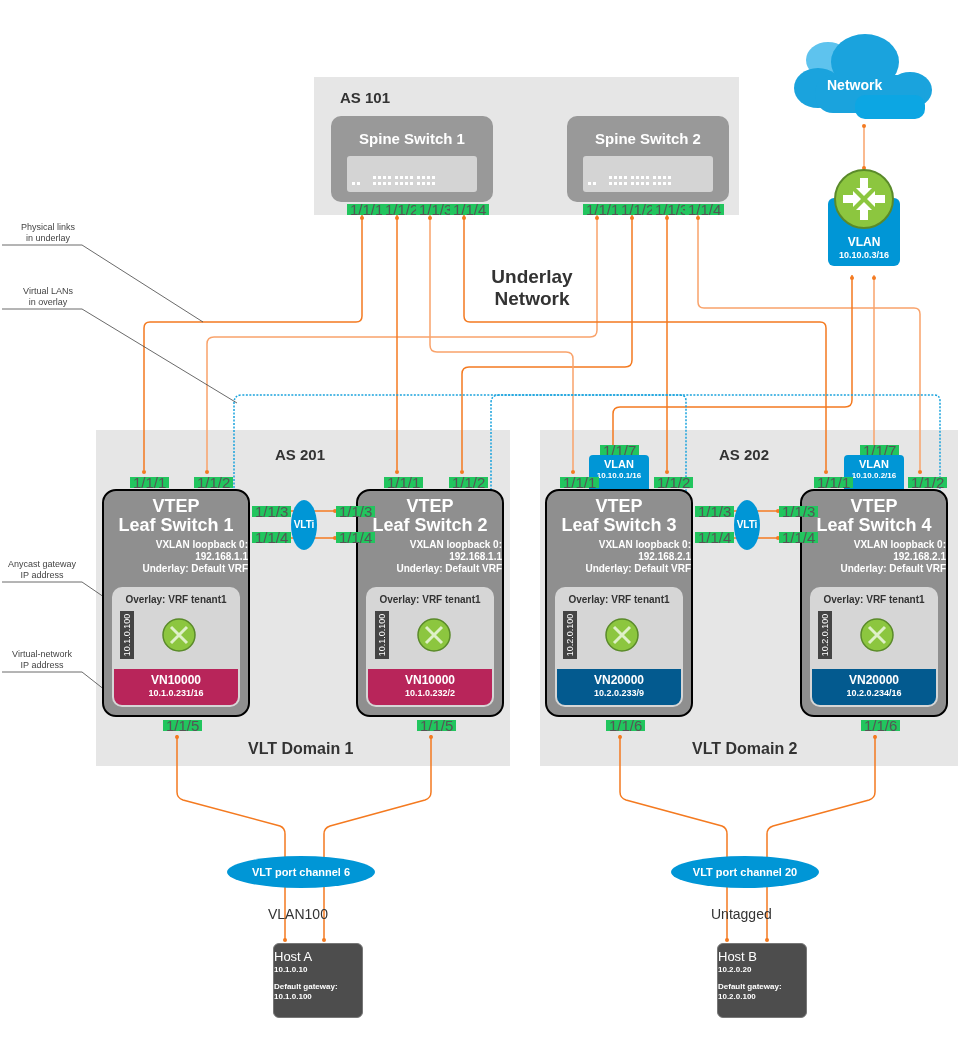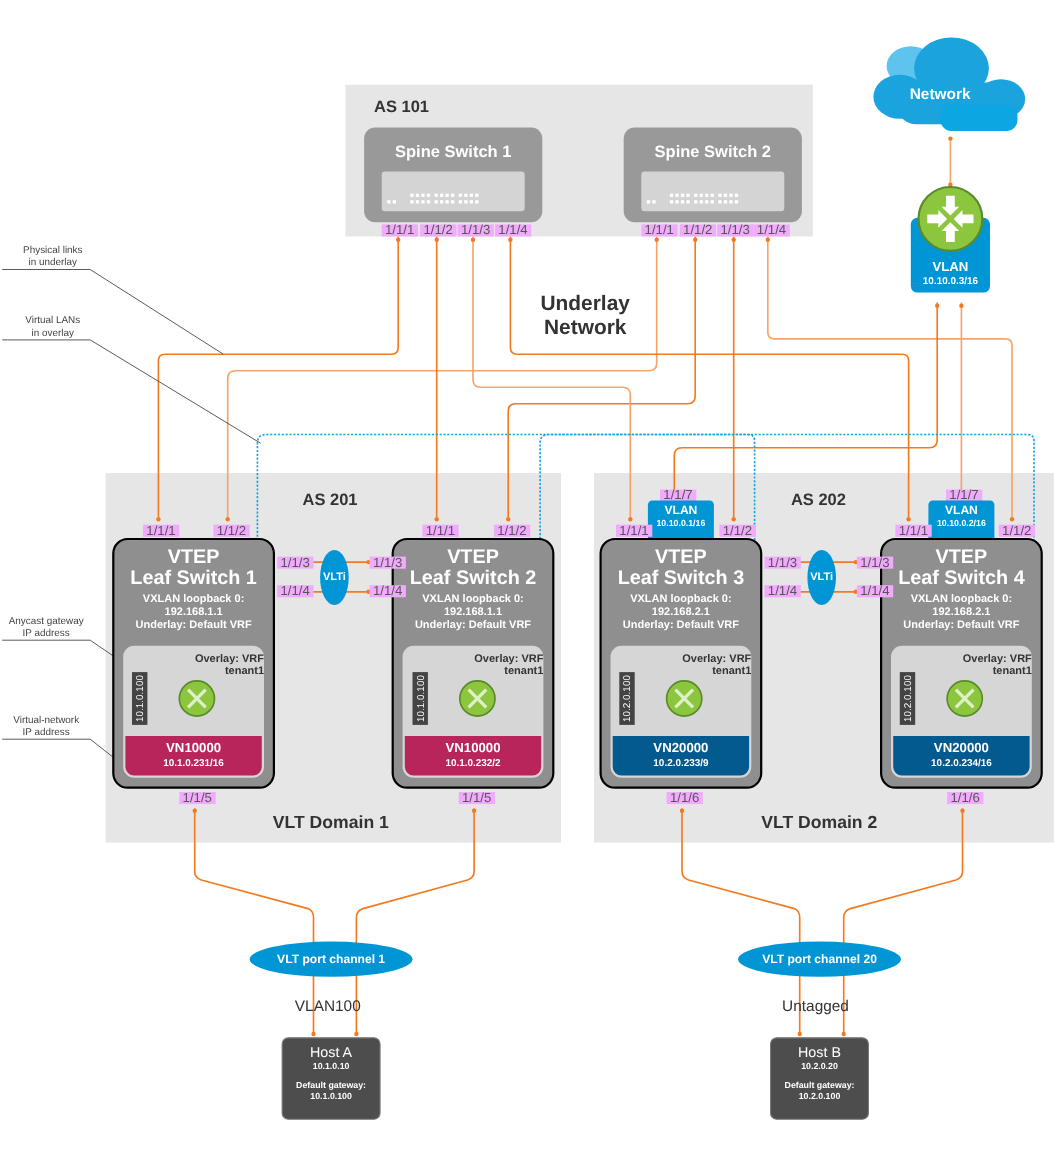--- a/index.html
+++ b/index.html
@@ -3,35 +3,35 @@
 <meta charset="utf-8">
 <style>
   html,body{margin:0;padding:0;background:#ffffff;}
   body{width:965px;height:1051px;position:relative;overflow:hidden;font-family:"Liberation Sans",sans-serif;}
   .abs{position:absolute;}
   .region{position:absolute;background:#e6e6e6;}
   .region-title{position:absolute;font-weight:bold;color:#333;font-family:"Liberation Sans",sans-serif;}
   .spine{position:absolute;background:#999999;border-radius:10px;}
   .spine .title{position:absolute;left:0;right:0;top:14px;text-align:center;color:#fff;font-weight:bold;font-size:15px;}
   .spine .panel{position:absolute;left:16px;right:16px;top:40px;height:36px;background:#d4d4d4;border-radius:3px;}
-  .port{position:absolute;background:#f0abfc;color:#555;font-size:12px;line-height:11px;height:11px;padding:0 3px;}
+  .port{position:absolute;background:#22c55e;color:#555;font-size:15px;line-height:11px;height:11px;padding:0 3px;}
   .leaf{position:absolute;background:#8f8f8f;border-radius:14px;border:2px solid #000000;box-sizing:border-box;}
   .leaf .vtep{position:absolute;left:0;right:0;top:6px;text-align:center;color:#fff;font-weight:bold;font-size:18px;line-height:19px;}
   .leaf .name{position:absolute;left:0;right:0;top:25px;text-align:center;color:#fff;font-weight:bold;font-size:18px;line-height:19px;}
-  .leaf .info{position:absolute;left:0;right:0;top:48px;text-align:center;color:#fff;font-weight:bold;font-size:10px;line-height:12px;}
+  .leaf .info{position:absolute;left:0;right:0;top:48px;text-align:right;color:#fff;font-weight:bold;font-size:10px;line-height:12px;}
   .overlay{position:absolute;left:8px;right:8px;top:96px;bottom:8px;background:#d6d6d6;border-radius:10px;}
-  .overlay .otitle{position:absolute;left:0;right:0;top:7px;text-align:right;color:#333;font-size:10px;font-weight:bold;padding-left:39px;}
+  .overlay .otitle{position:absolute;left:0;right:0;top:7px;text-align:center;color:#333;font-size:10px;font-weight:bold;}
   .vn{position:absolute;left:2px;right:2px;bottom:2px;height:36px;border-radius:0 0 8px 8px;color:#fff;text-align:center;font-weight:bold;}
   .vn .vnname{font-size:12px;margin-top:5px;line-height:13px;}
   .vn .vnip{font-size:9px;line-height:12px;}
   .gwtag{position:absolute;width:14px;height:48px;background:#444;color:#fff;font-size:9px;}
   .gwtag span{position:absolute;left:50%;top:50%;transform:translate(-50%,-50%) rotate(-90deg);white-space:nowrap;}
   .vlanbox{position:absolute;background:#0096d6;color:#fff;text-align:center;font-weight:bold;border-radius:4px 4px 0 0;}
   .ellipse{position:absolute;background:#0096d6;border-radius:50%;color:#fff;text-align:center;font-weight:bold;}
-  .host{position:absolute;background:#4d4d4d;border-radius:6px;color:#fff;text-align:center;border:1px solid #777;}
+  .host{position:absolute;background:#4d4d4d;border-radius:6px;color:#fff;border:1px solid #777;margin-left:17px;}
   .callout{position:absolute;color:#444;font-size:9px;text-align:center;line-height:11px;}
   svg.lines{position:absolute;left:0;top:0;}
 </style>
 </head>
 <body>
 
 <div class="region" style="left:314px;top:77px;width:425px;height:138px;"></div>
 <div class="region-title" style="left:340px;top:89px;font-size:15px;">AS 101</div>
 
 <div class="region" style="left:96px;top:430px;width:414px;height:336px;"></div>
@@ -402,21 +402,21 @@
 </svg>
 <div class="port" style="left:779px;top:506px;">1/1/3</div>
 <div class="port" style="left:779px;top:532px;">1/1/4</div>
 <div class="port" style="left:861px;top:720px;">1/1/6</div>
 
 <div class="ellipse" style="left:734px;top:500px;width:26px;height:50px;">
   <span style="font-size:10px;line-height:50px;">VLTi</span>
 </div>
 
 <div class="ellipse" style="left:227px;top:856px;width:148px;height:32px;">
-  <span style="font-size:11px;line-height:32px;">VLT port channel 1</span>
+  <span style="font-size:11px;line-height:32px;">VLT port channel 6</span>
 </div>
 <div class="abs" style="left:268px;top:906px;font-size:14px;color:#333;">VLAN100</div>
 <div class="host" style="left:256px;top:943px;width:88px;height:73px;">
   <div style="font-size:13px;margin-top:6px;line-height:14px;">Host A</div>
   <div style="font-size:8px;font-weight:bold;line-height:12px;">10.1.0.10</div>
   <div style="font-size:8px;font-weight:bold;margin-top:6px;line-height:10px;">Default gateway:</div>
   <div style="font-size:8px;font-weight:bold;line-height:10px;">10.1.0.100</div>
 </div>
 
 <div class="ellipse" style="left:671px;top:856px;width:148px;height:32px;">

